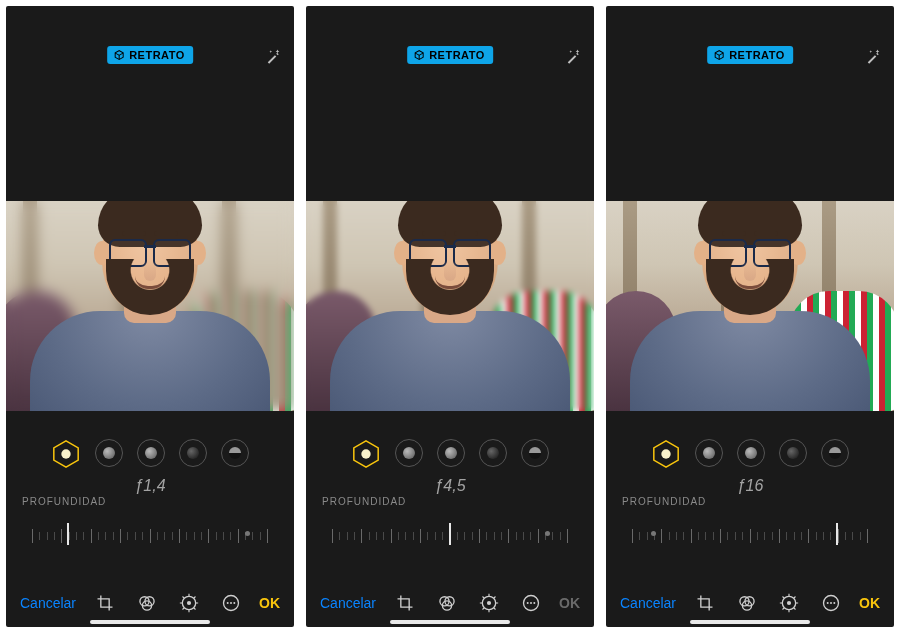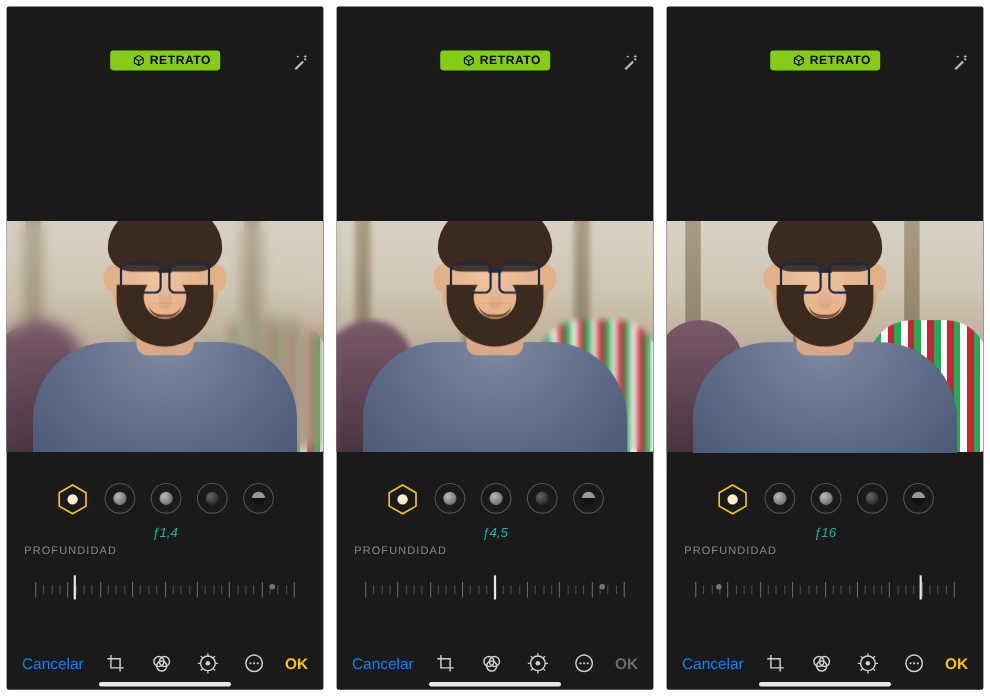--- a/index.html
+++ b/index.html
@@ -1,19 +1,19 @@
 <!DOCTYPE html>
 <html><head>
 <meta charset="utf-8">
 <style>
   html,body{margin:0;padding:0;background:#fff;font-family:-apple-system,Helvetica,Arial,sans-serif;}
   .stage{width:900px;height:633px;background:#fff;display:flex;gap:12px;padding:6px;box-sizing:border-box;}
   .phone{flex:1;background:#1a1a1a;position:relative;border-radius:2px;overflow:hidden;display:flex;flex-direction:column;}
   .topbar{height:70px;position:relative;}
-  .badge{position:absolute;top:40px;left:50%;transform:translateX(-50%);background:#84cc16;color:#000;font-size:11px;font-weight:700;letter-spacing:0.5px;padding:3px 8px 3px 20px;border-radius:3px;display:flex;gap:4px;}
+  .badge{position:absolute;top:40px;left:50%;transform:translateX(-50%);background:#0ea5e9;color:#000;font-size:11px;font-weight:700;letter-spacing:0.5px;padding:3px 8px 3px 6px;border-radius:3px;display:flex;gap:4px;}
   .badge svg{width:12px;height:12px;}
   .wand{position:absolute;top:42px;right:12px;color:#bfbfbf;}
   .wand svg{width:18px;height:18px;}
   .photo-wrap{width:100%;height:210px;margin-top:125px;position:relative;overflow:hidden;background:#555;}
   
   .bg{position:absolute;inset:0;background:
       linear-gradient(180deg,#d9d2c4 0%,#cfc6b4 30%,#b9a893 60%,#8b7a64 100%);}
   .pillar{position:absolute;top:0;width:14px;height:60%;background:linear-gradient(180deg,#aa9b84,#8c7c65);} 
   .p1{left:6%}.p2{left:40%}.p3{left:75%}
   .patron{position:absolute;bottom:0;width:80px;height:120px;border-radius:40px 40px 10px 10px;}
@@ -39,21 +39,21 @@
   .effects{display:flex;gap:14px;justify-content:center;margin-top:28px;}
   .effect{width:26px;height:26px;border-radius:50%;border:1.5px solid #555;display:flex;align-items:center;justify-content:center;}
   .effect.hex{border:none;position:relative;width:30px;height:30px;}
   .hex svg{width:30px;height:30px;}
   .effect .dot{width:12px;height:12px;border-radius:50%;background:radial-gradient(circle at 35% 35%,#bbb,#555);}
   .effect.dark .dot{background:radial-gradient(circle at 35% 35%,#666,#111);}
   .effect.half .dot{background:linear-gradient(180deg,#999 50%,#111 50%);}
 
   .depth{margin-top:22px;padding:0 16px;}
   .depth-label{color:#8a8a8a;font-size:10px;letter-spacing:1px;}
-  .depth-value{position:absolute;left:50%;transform:translateX(-50%);color:#14b8a6;font-size:12px;font-style:italic;margin-top:-14px;}
+  .depth-value{position:absolute;left:50%;transform:translateX(-50%);color:#a3a3a3;font-size:16px;font-style:italic;margin-top:-14px;}
   .slider{position:relative;height:40px;margin-top:6px;}
   .ticks{position:absolute;top:14px;left:10px;right:10px;height:14px;display:flex;justify-content:space-between;}
   .ticks span{width:1px;background:#4a4a4a;}
   .ticks span.tall{height:14px;background:#6a6a6a;}
   .ticks span.short{height:8px;margin-top:3px;}
   .pointer{position:absolute;top:8px;width:1.5px;height:22px;background:#e8e8e8;}
   .origin-dot{position:absolute;top:16px;width:5px;height:5px;border-radius:50%;background:#777;}
 
   .toolbar{position:absolute;bottom:14px;left:0;right:0;display:flex;align-items:center;justify-content:space-between;padding:0 14px;}
   .btn-text{font-size:14px;}

